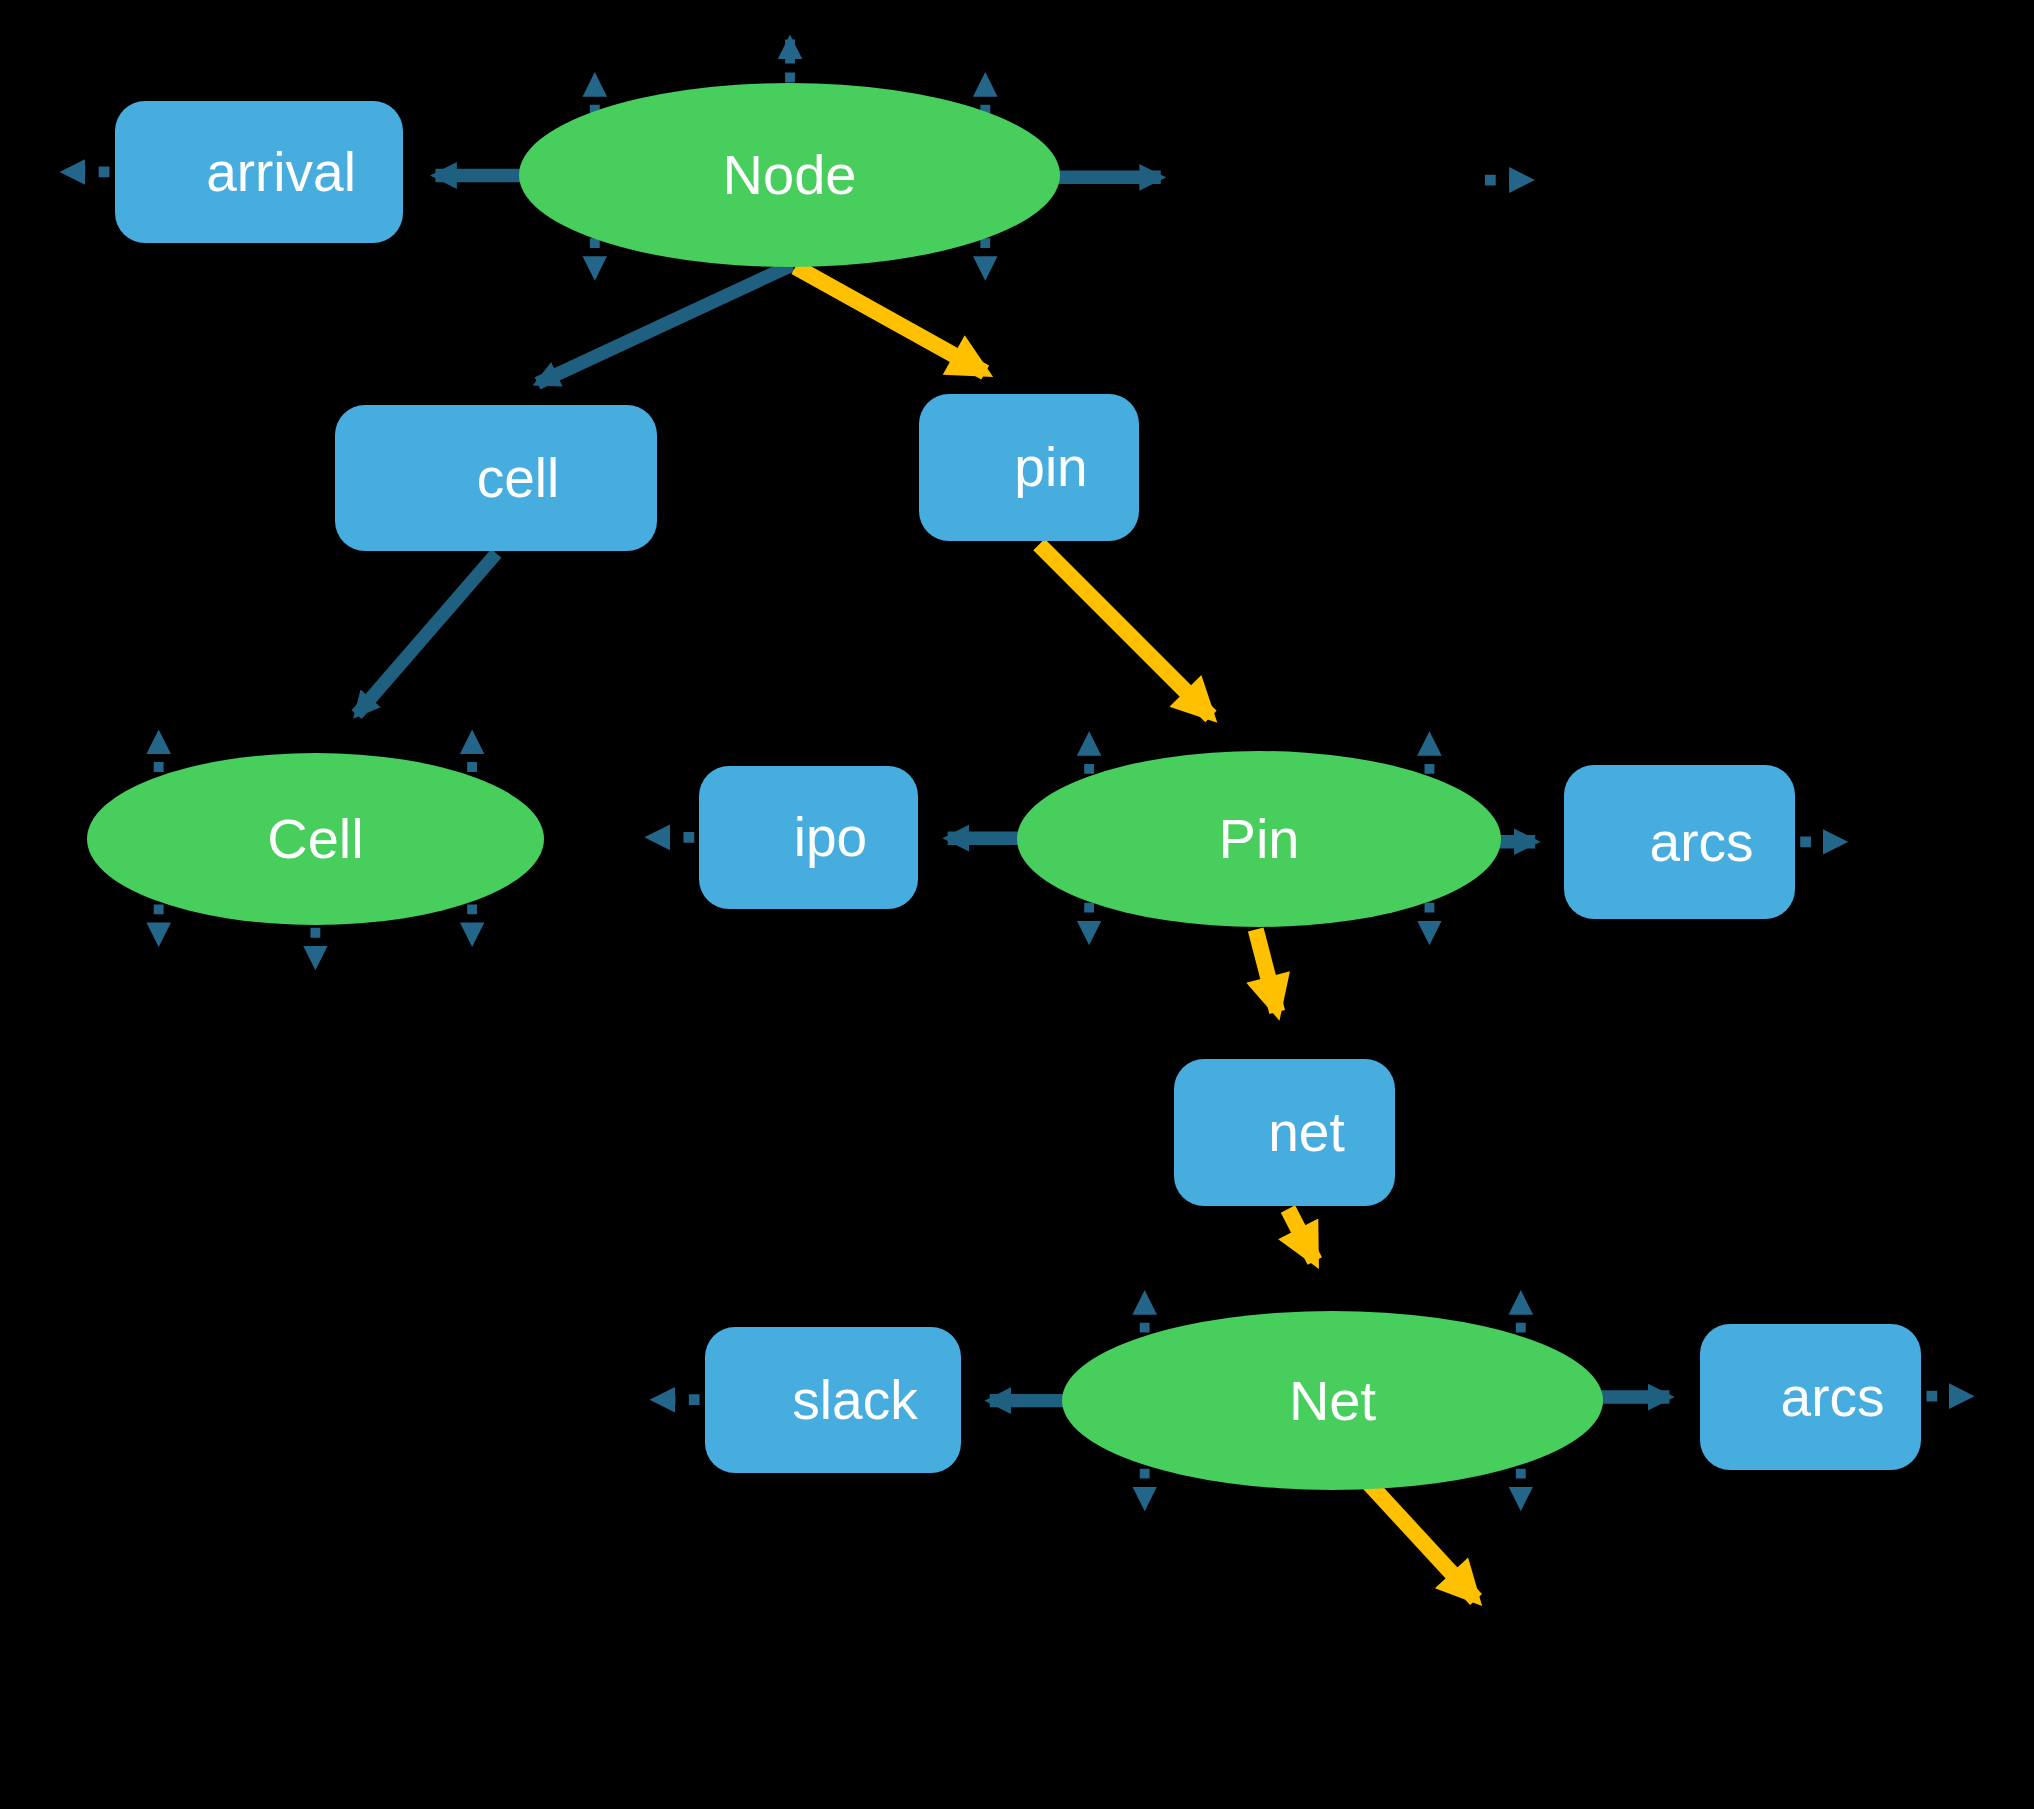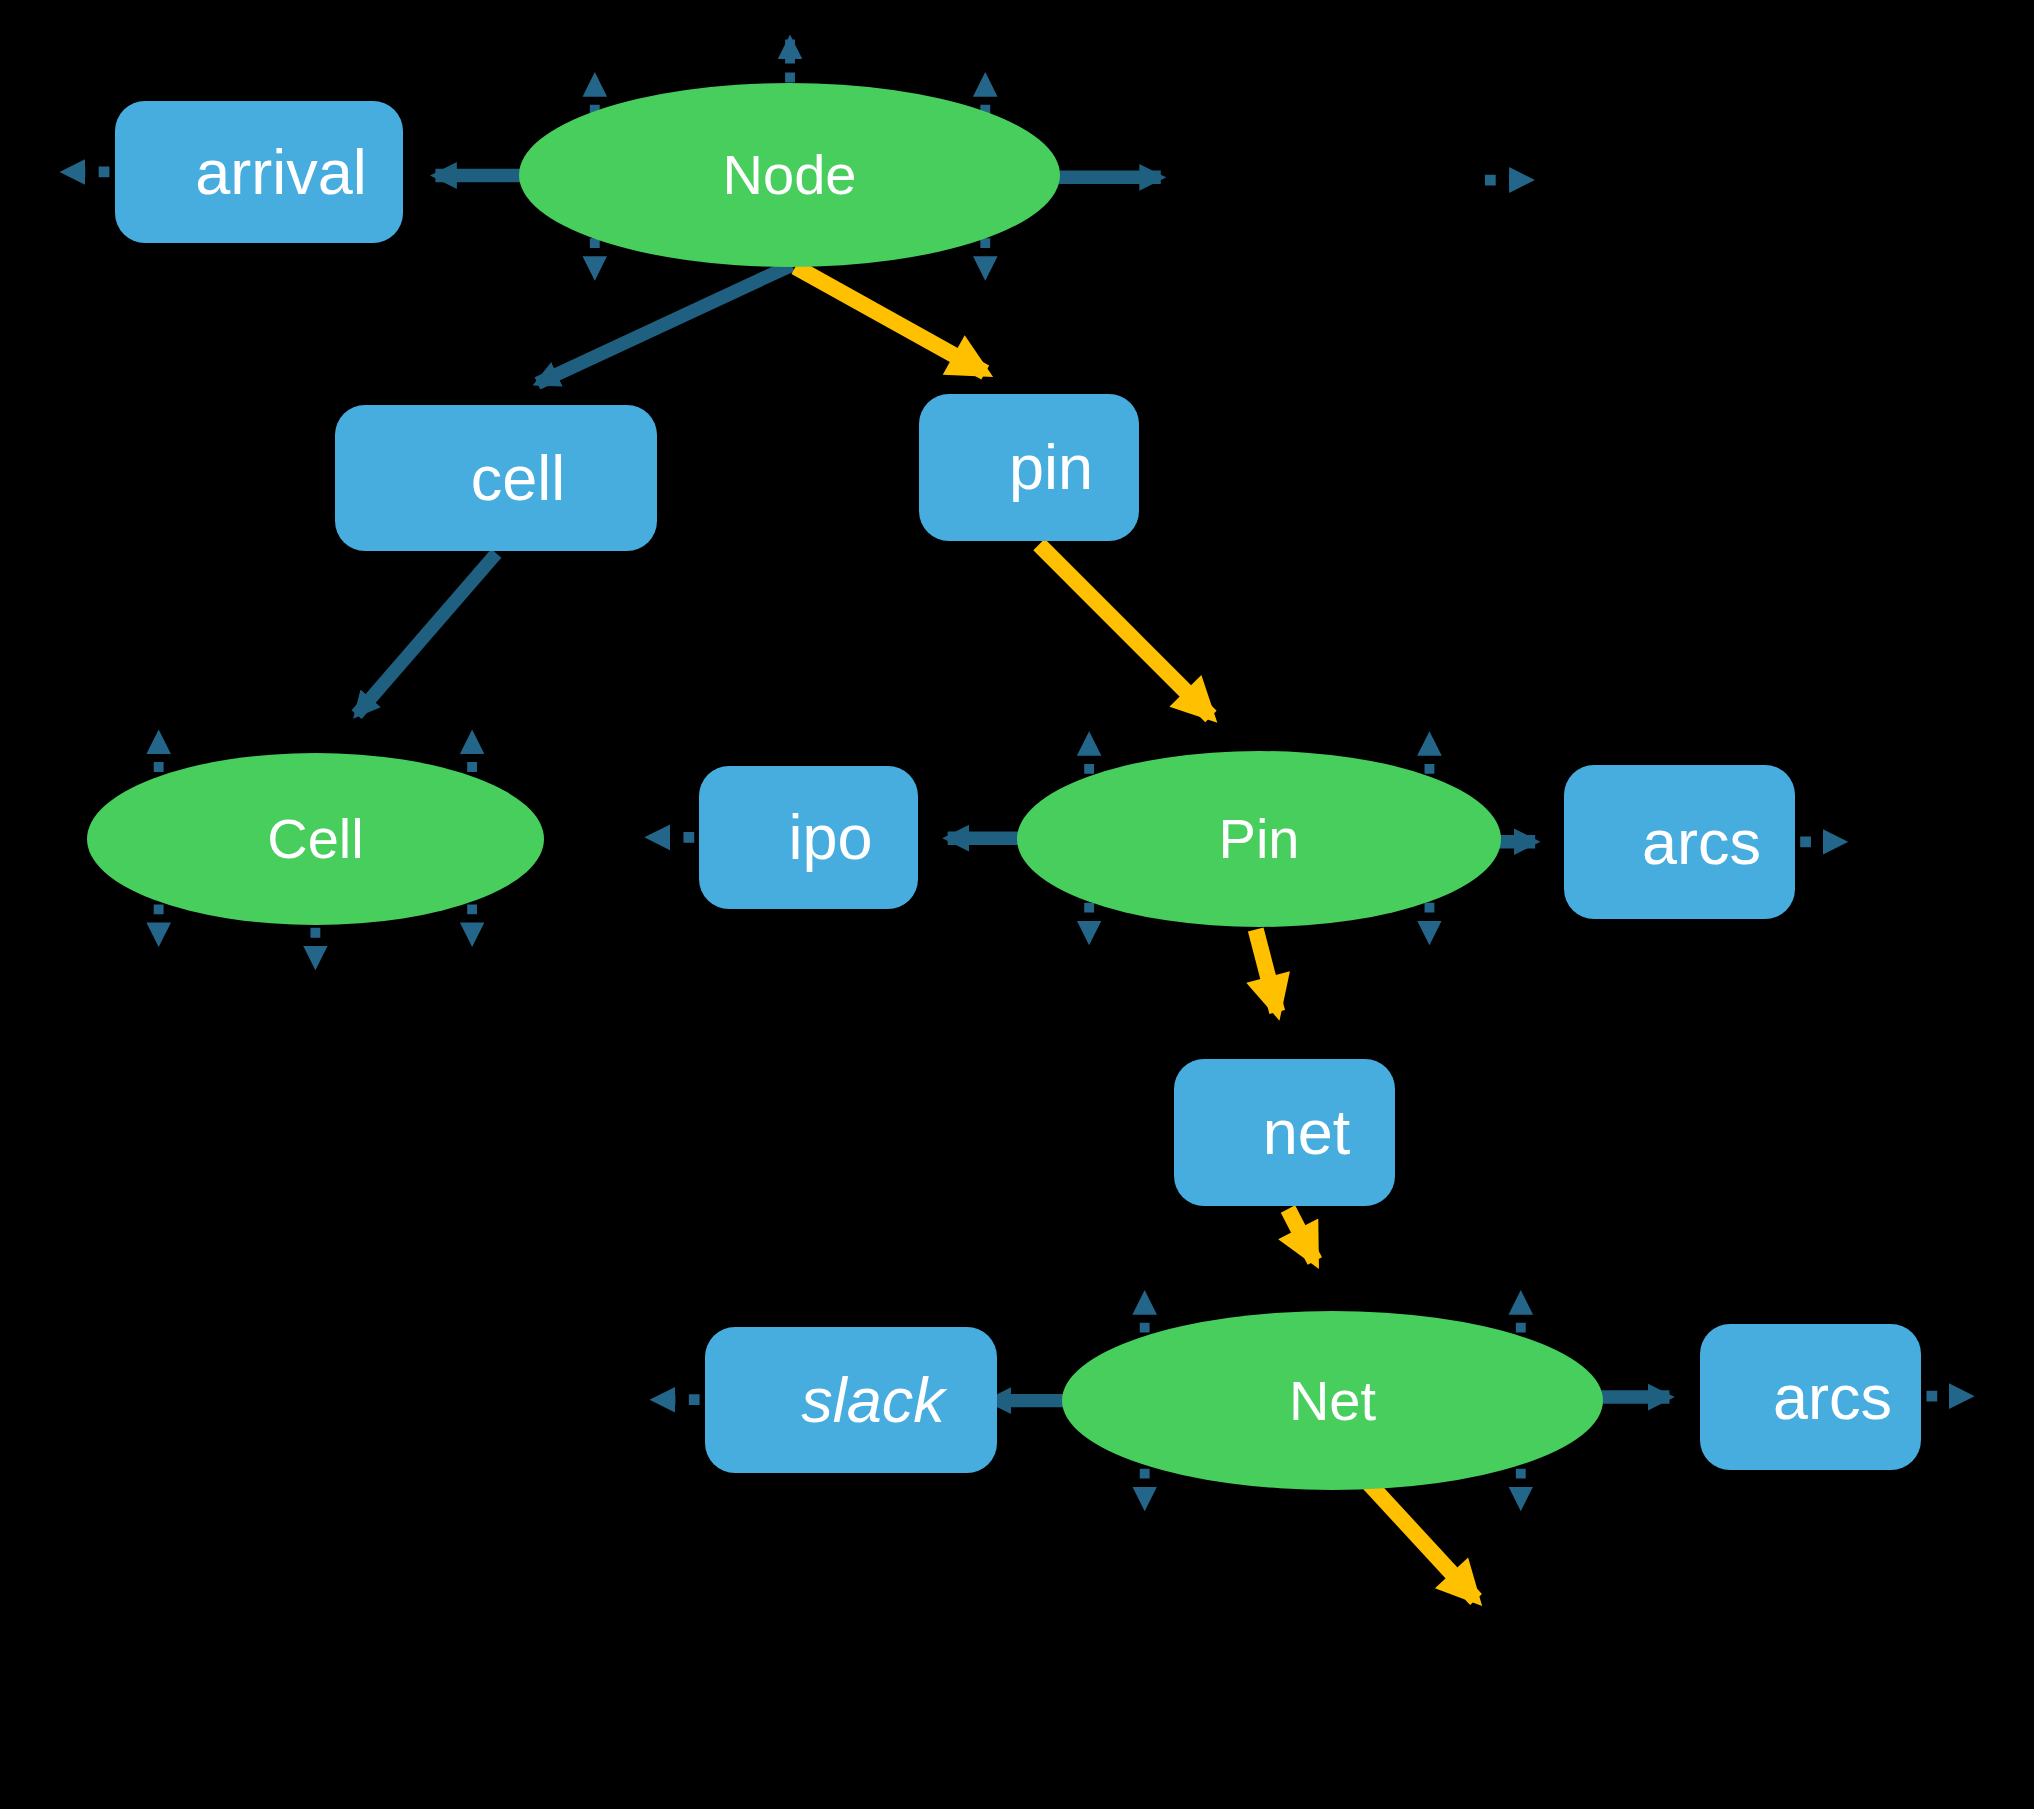--- a/index.html
+++ b/index.html
@@ -31,21 +31,21 @@
     position:absolute;border-radius:50%;
     background:var(--entity-fill);
     display:flex;align-items:center;justify-content:center;
   }
   .attr{
     position:absolute;border-radius:30px;
     background:var(--attribute-fill);
     display:flex;align-items:center;justify-content:center;
   }
   .entity .lbl{color:var(--label-text);font-size:56px;line-height:1;}
-  .attr .lbl{color:var(--label-text);font-size:63px;line-height:1;margin-left:44px;}
+  .attr .lbl{color:var(--label-text);font-size:55px;line-height:1;margin-left:44px;}
 </style>
 </head>
 <body>
 
 <div class="canvas">
 
   <svg class="edges" width="2035" height="1809" viewBox="0 0 2272 2020">
     <defs>
       <marker id="mEdge" viewBox="0 0 10 10" refX="8" refY="5" markerUnits="strokeWidth" markerWidth="2.0" markerHeight="3.0" orient="auto">
         <path class="mk-edge" d="M0,0 L10,5 L0,10 Z"></path>
@@ -130,21 +130,21 @@
   </div>
   <div class="attr" style="left:699px;top:766px;width:219px;height:143px;">
     <span class="lbl">ipo</span>
   </div>
   <div class="attr" style="left:1564px;top:765px;width:231px;height:154px;">
     <span class="lbl">arcs</span>
   </div>
   <div class="attr" style="left:1174px;top:1059px;width:221px;height:147px;">
     <span class="lbl">net</span>
   </div>
-  <div class="attr" style="left:705px;top:1327px;width:292px;height:146px;font-style:italic;">
+  <div class="attr" style="left:705px;top:1327px;width:256px;height:146px;">
     <span class="lbl">slack</span>
   </div>
   <div class="attr" style="left:1700px;top:1324px;width:221px;height:146px;">
     <span class="lbl">arcs</span>
   </div>
 
 </div>
 
 
 </body></html>

